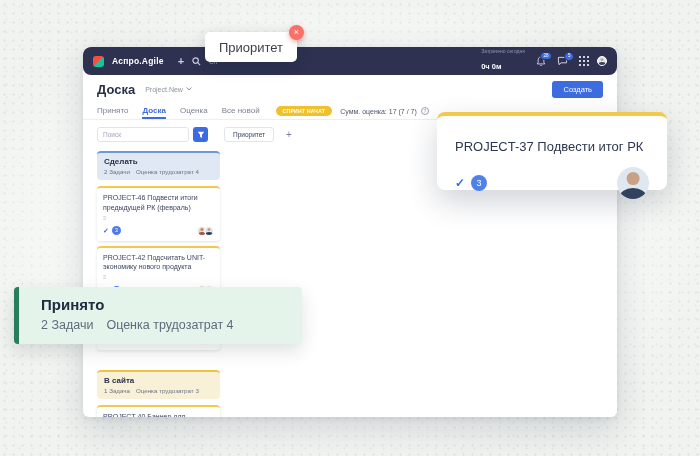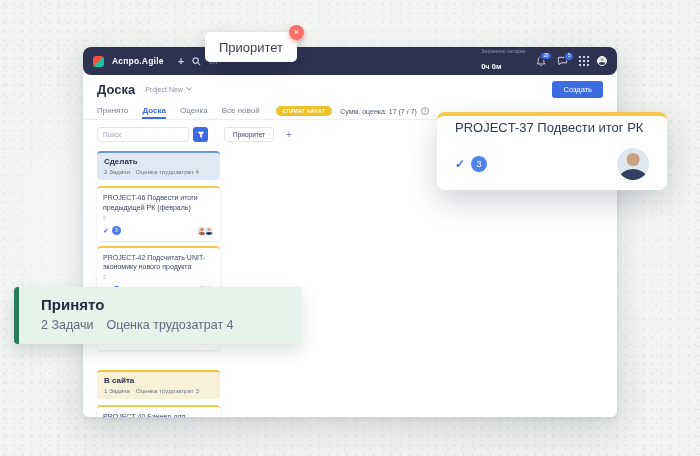--- a/index.html
+++ b/index.html
@@ -88,21 +88,21 @@
   .av-c{ --skin:#7d5f49; --suit:#20262e; background:#c8ccd2; }
   
   .tooltip{ position:absolute; left:205px; top:32px; width:92px; height:30px; background:#fff; border-radius:5px;
     box-shadow:0 5px 16px rgba(20,30,60,.20); display:flex; align-items:center; justify-content:center; z-index:30; }
   .tooltip-text{ font-size:13px; color:#3a3f4a; }
   .tooltip-close{ position:absolute; top:-7px; right:-7px; width:15px; height:15px; border-radius:50%;
     background:#f97066; color:#fff; font-size:9px; display:flex; align-items:center; justify-content:center;
     box-shadow:0 2px 5px rgba(200,50,50,.4); border:none; line-height:1; }
   .task-popup{ position:absolute; left:437px; top:112px; width:230px; height:78px; background:#fff;
     border-radius:8px; border-top:4px solid #f2c94c; box-shadow:0 12px 30px rgba(25,35,60,.20);
-    padding:4px 18px 12px; z-index:25; }
+    padding:23px 18px 12px; z-index:25; }
   .task-popup-title{ font-size:13px; color:#2c3850; }
   .task-popup-foot{ display:flex; align-items:center; margin-top:13px; }
   .task-check{ color:#2f6fe0; font-size:12px; font-weight:bold; }
   .task-badge{ margin-left:6px; width:16px; height:16px; border-radius:50%; background:#4f82e8; color:#fff;
     font-size:9px; display:flex; align-items:center; justify-content:center; }
   .task-avatar{ margin-left:auto; width:32px; height:32px; border:none; }
   .accepted-popup{ position:absolute; left:14px; top:287px; width:288px; height:57px; background:#e4f4eb;
     border-left:5px solid #2a7d5a; border-radius:4px; box-shadow:0 7px 18px rgba(20,45,32,.14);
     padding:9px 22px; z-index:25; }
   .accepted-title{ font-size:15px; font-weight:600; color:#222c3f; }

